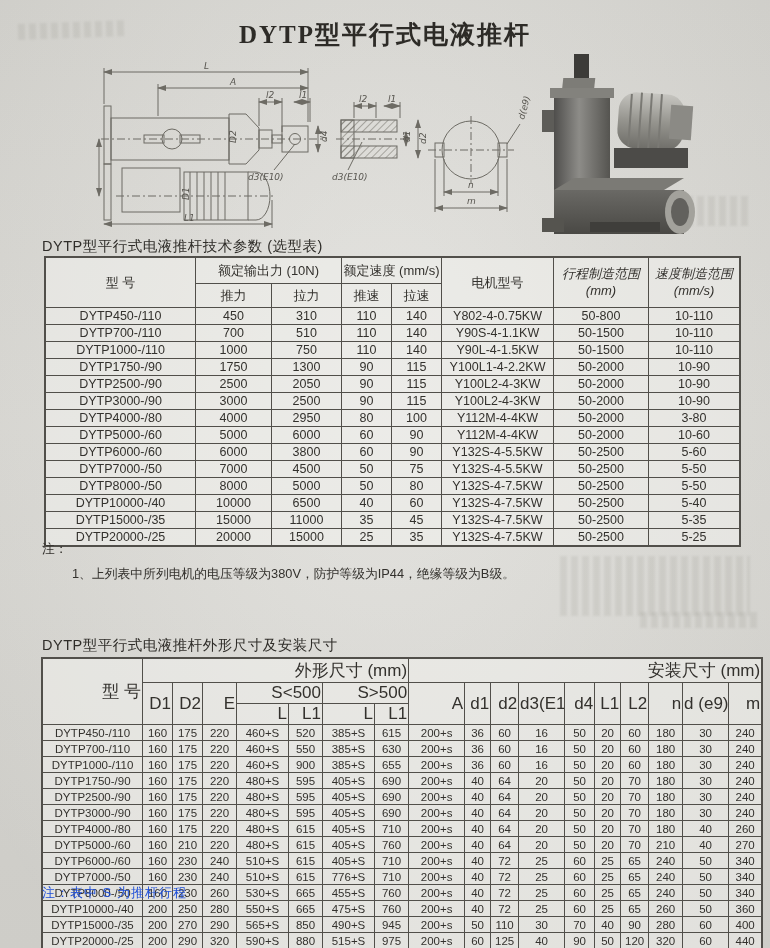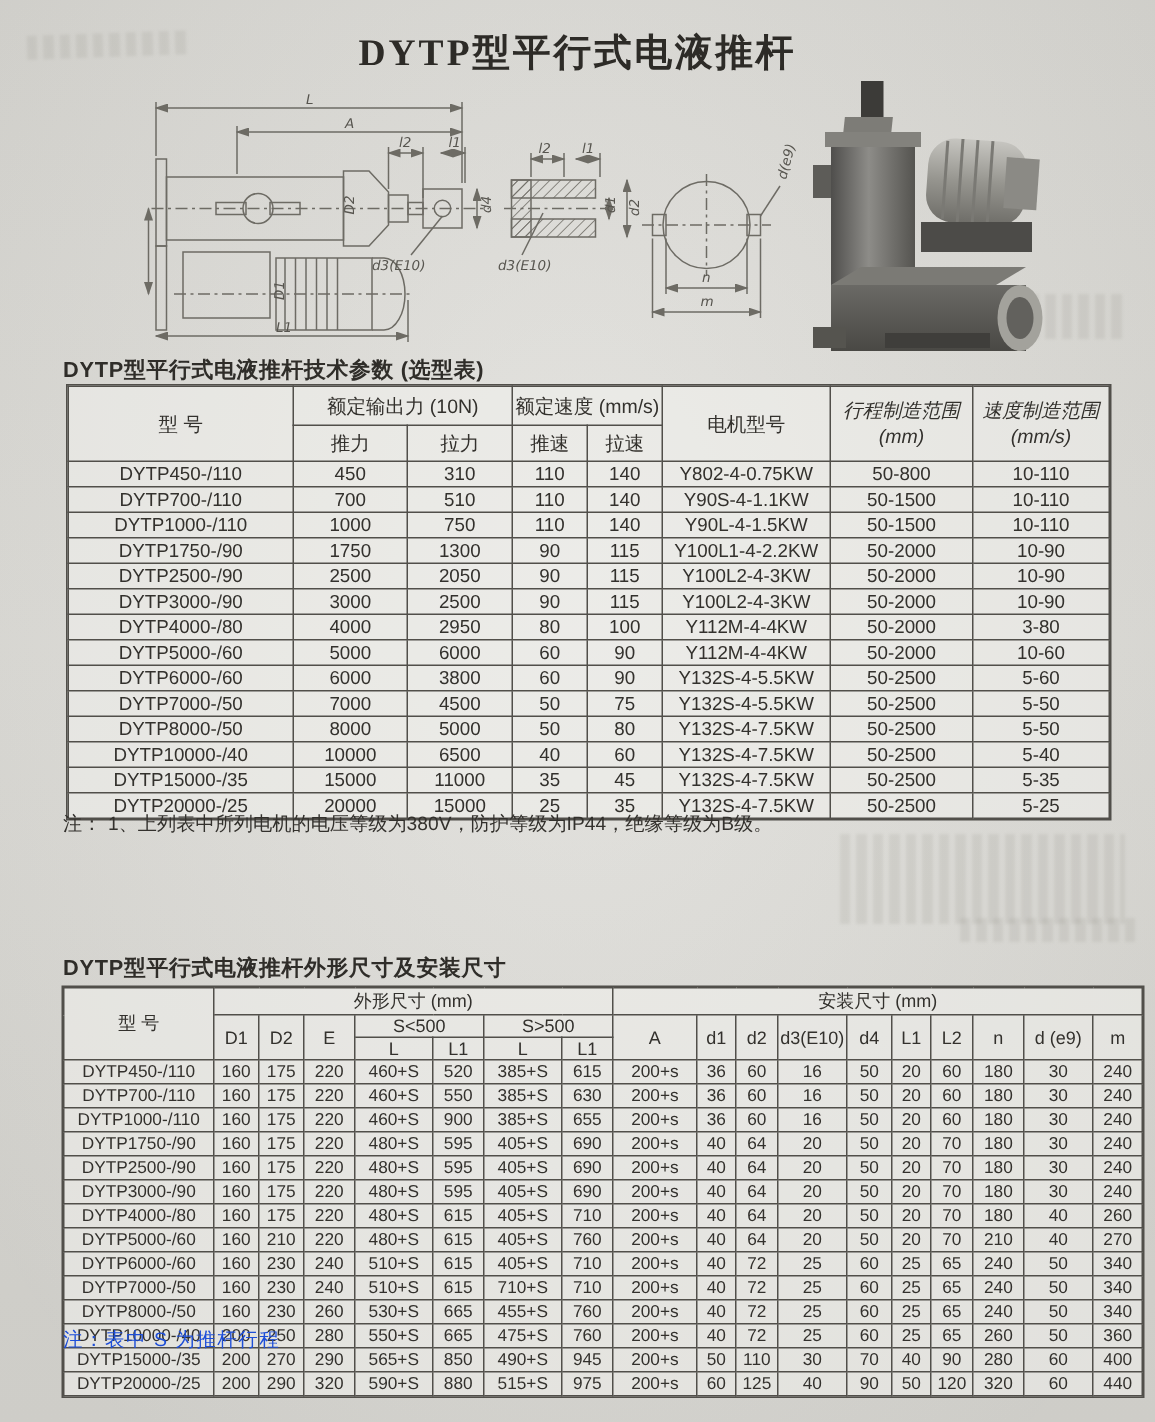--- a/index.html
+++ b/index.html
@@ -19,43 +19,43 @@
   }
   
   .drawing{position:absolute;top:58px;left:96px;width:440px;height:172px;}
   .drawing svg text{font-family:"DejaVu Sans",sans-serif;font-size:9px;fill:#57554f;font-style:italic;}
   .photo{position:absolute;top:52px;left:530px;width:200px;height:182px;}
   
   .smudge{position:absolute;opacity:.14;filter:blur(1.2px);
     background:repeating-linear-gradient(90deg,#8a887f 0 7px,transparent 7px 11px);}
   
   .section-caption{
-    position:absolute;left:42px;font-size:14.5px;font-weight:bold;color:#2f2d29;letter-spacing:.5px;
+    position:absolute;left:42px;font-size:14.5px;font-weight:normal;color:#2f2d29;letter-spacing:.5px;
   }
   
   table{border-collapse:collapse;table-layout:fixed;background:rgba(243,242,238,.55);}
   th,td{border:1px solid #514f4a;font-weight:normal;text-align:center;
         padding:0 1px;overflow:hidden;white-space:nowrap;color:#33312d;}
   .spec-table{position:absolute;top:257px;left:45px;width:694px;}
   .spec-table th{font-size:13px;}
   .spec-table td{font-size:12.5px;height:16px;}
   .spec-table thead tr:first-child th{height:25px;}
   .spec-table thead tr:last-child th{height:23px;}
   .dim-table{position:absolute;top:658px;left:42px;width:719px;}
-  .dim-table th{font-size:12px;}
+  .dim-table th{font-size:17px;text-align:right;}
   .dim-table td{font-size:11.5px;height:15px;}
   .dim-table thead th{height:14px;}
   .pre{white-space:pre-line;line-height:1.25;font-style:italic;}
   table{outline:1px solid #514f4a;}
   
   .notes{position:absolute;top:539px;left:42px;width:690px;font-size:12.8px;line-height:19.5px;color:#33312d;}
   .notes .note-line{display:flex;}
   .notes .note-prefix{flex:0 0 30px;}
   .notes .note-items{flex:1;}
-  .notes .note-item{padding-left:16px;text-indent:-16px;}
+  .notes .note-item{padding-left:16px;text-indent:-16px;margin-top:25px;}
   .note2{position:absolute;top:884px;left:42px;font-size:13px;color:#1d4ed8;letter-spacing:1px;}
 </style>
 </head>
 <body>
 
 <div class="smudge" style="top:22px;left:18px;width:110px;height:16px;transform:rotate(-2deg);"></div>
 <div class="smudge" style="top:196px;left:598px;width:150px;height:30px;"></div>
 <div class="smudge" style="top:556px;left:560px;width:190px;height:60px;"></div>
 <div class="smudge" style="top:612px;left:640px;width:120px;height:16px;"></div>
 
@@ -640,21 +640,21 @@
         <td>50</td>
         <td>340</td>
       </tr>
       <tr>
         <td>DYTP7000-/50</td>
         <td>160</td>
         <td>230</td>
         <td>240</td>
         <td>510+S</td>
         <td>615</td>
-        <td>710+S</td>
+        <td>776+S</td>
         <td>710</td>
         <td>200+s</td>
         <td>40</td>
         <td>72</td>
         <td>25</td>
         <td>60</td>
         <td>25</td>
         <td>65</td>
         <td>240</td>
         <td>50</td>

